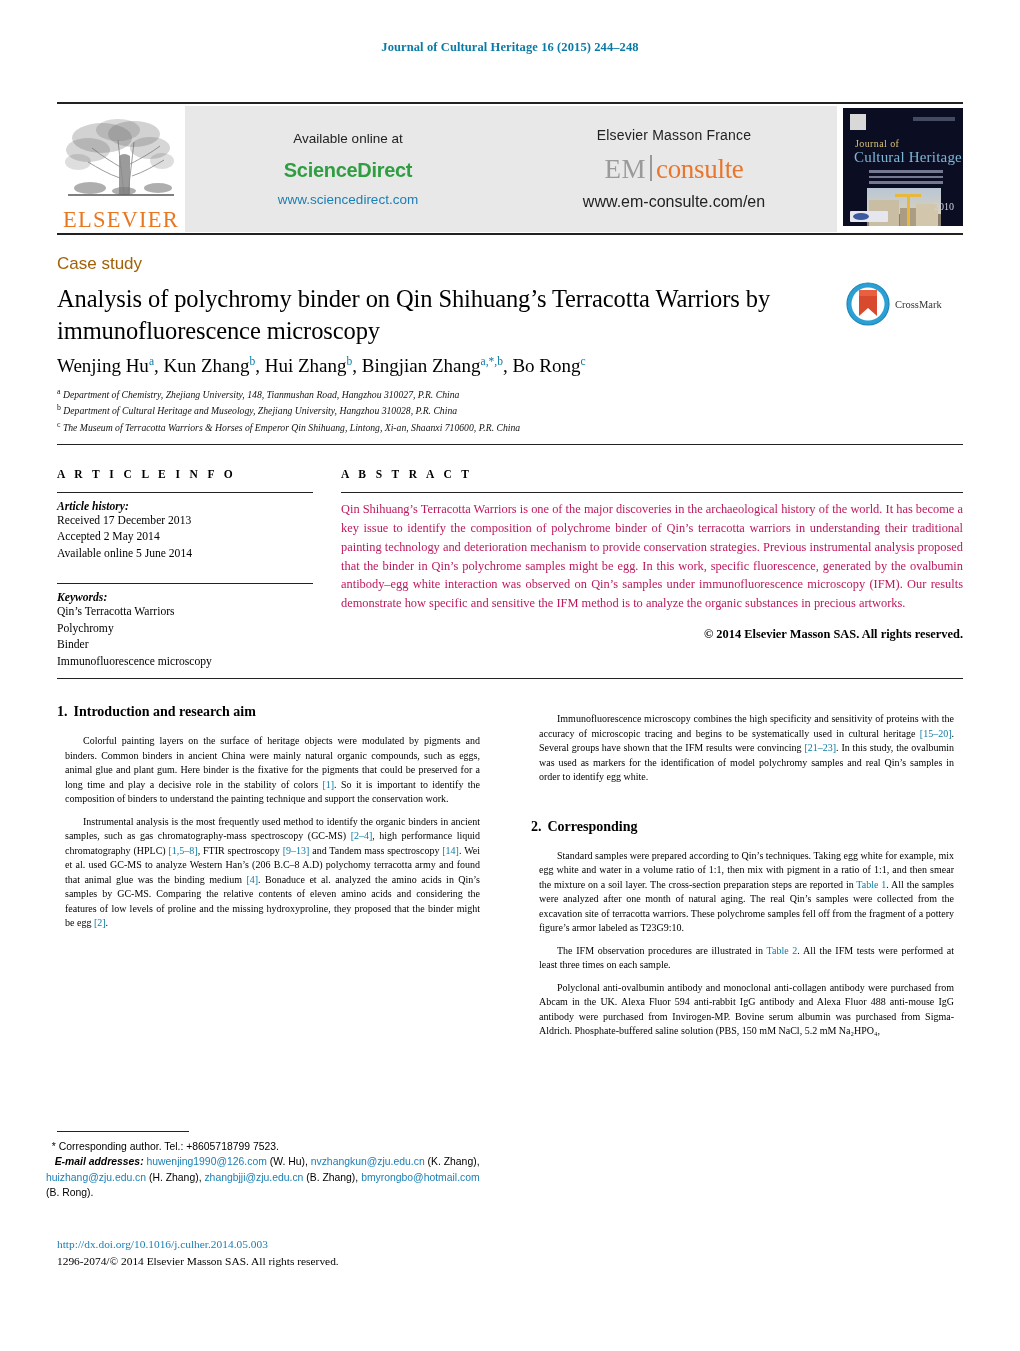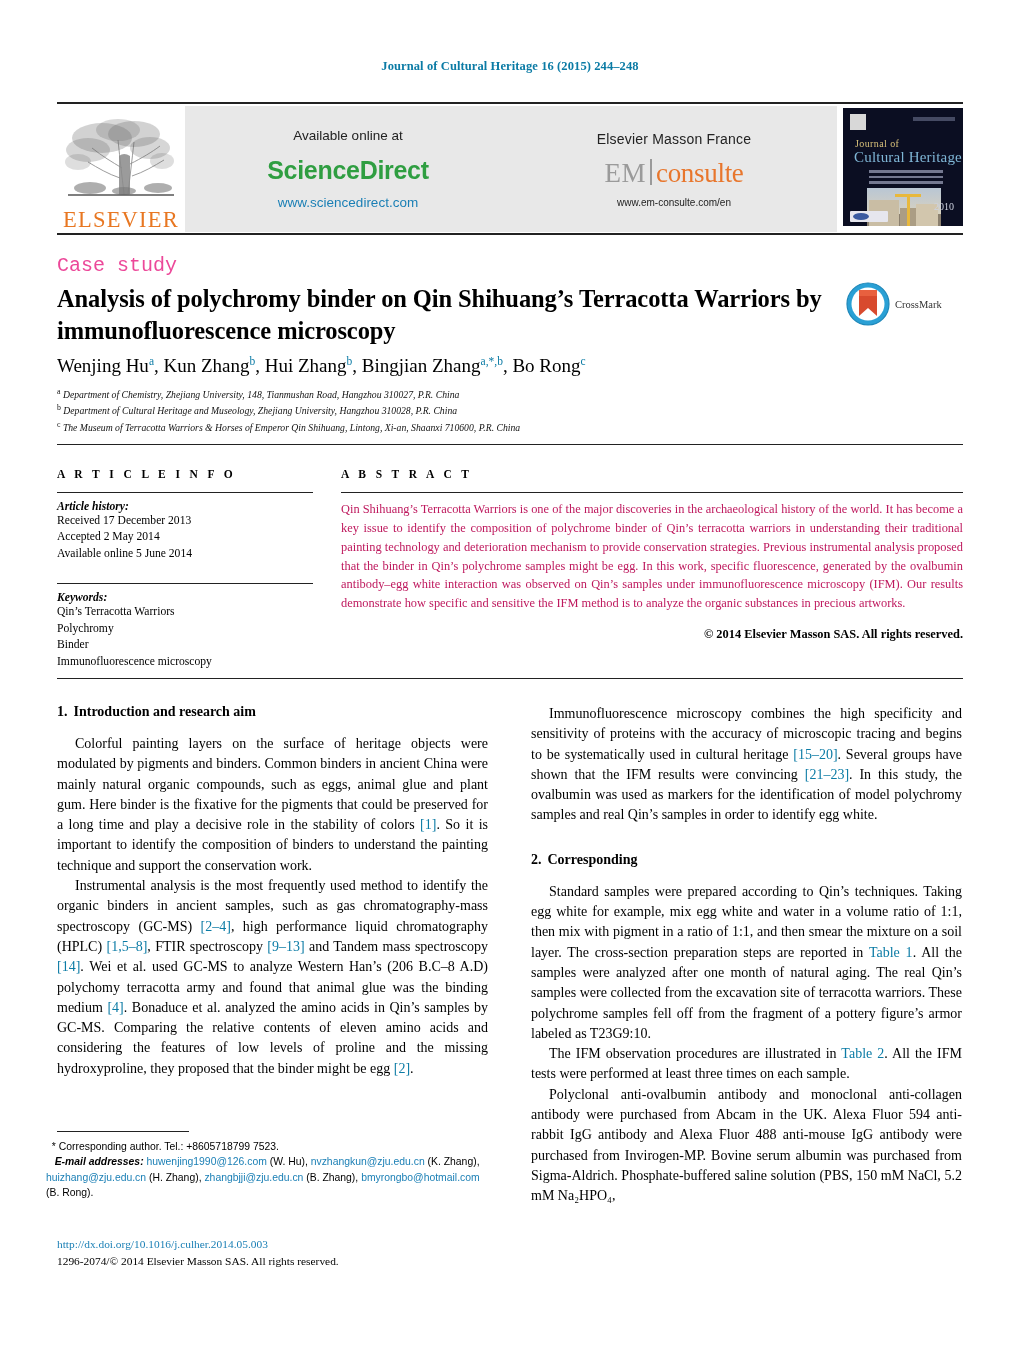--- a/index.html
+++ b/index.html
@@ -15,21 +15,21 @@
   }
   .page { position: relative; width: 1020px; height: 1351px; padding: 0; }
 
   
   .journal-head {
     text-align: center;
     font-family: "Liberation Serif", serif;
     font-size: 12.5px;
     font-weight: bold;
     color: #0b7ba5;
-    padding-top: 59px;
+    padding-top: 40px;
     letter-spacing: 0.1px;
   }
 
   
   .hdr-rule-top {
     position: absolute;
     left: 57px; right: 57px; top: 102px;
     border-top: 2.2px solid #222;
   }
   .hdr-rule-bot {
@@ -67,28 +67,28 @@
     display: flex;
     align-items: stretch;
   }
   .panel-left, .panel-right {
     flex: 1;
     display: flex; flex-direction: column;
     align-items: center; justify-content: center;
     font-family: "Liberation Sans", sans-serif;
   }
   .avail-txt { font-size: 13.5px; color: #222; margin-bottom: 13px; }
-  .sd-name { font-size: 25px; font-weight: bold; color: #2f9e41; letter-spacing: -0.3px; text-align: center; }
+  .sd-name { font-size: 20px; font-weight: bold; color: #2f9e41; letter-spacing: -0.3px; text-align: center; }
   .sd-url { font-size: 13.5px; color: #1a7fb5; margin-top: 10px; }
   .emf-txt { font-size: 14px; color: #222; margin-bottom: 9px; letter-spacing: 0.2px; }
   .em-logo { font-family: "Liberation Serif", serif; font-size: 27px; line-height: 1; display: flex; align-items: baseline; }
   .em-grey { color: #9a9a9a; letter-spacing: 0.5px; }
   .em-bar { display:inline-block; width:2px; height:26px; background:#9a9a9a; margin:0 4px; position:relative; top:3px;}
   .em-orange { color: #E8762C; letter-spacing: -0.3px; }
-  .emc-url { font-family: "Liberation Sans", sans-serif; font-size: 10px; color: #222; margin-top: 10px; }
+  .emc-url { font-family: "Liberation Sans", sans-serif; font-size: 16px; color: #222; margin-top: 10px; }
 
   .cover-thumb {
     width: 120px; height: 118px;
     flex: none;
     margin-left: 6px;
     margin-top: 2px;
     background: #0b0e22;
     position: relative;
     overflow: hidden;
   }
@@ -106,28 +106,28 @@
   .cv-b3 { position:absolute; right:3px; top:16px; width:22px; height:40px; background:#d2c6ad; }
   .cv-crane { position:absolute; left:40px; top:6px; width:3px; height:34px; background:#e8b83c; }
   .cv-crane2 { position:absolute; left:28px; top:6px; width:26px; height:3px; background:#e8b83c; }
   .cv-year { position:absolute; right:9px; bottom:14px; font-family:"Liberation Serif",serif; font-size:10px; color:#cfd3e0;}
   .cv-bar { position:absolute; left:7px; bottom:4px; width:38px; height:11px; background:#e6e6ee; border-radius:1px;}
   .cv-barinner { position:absolute; left:3px; top:2px; width:16px; height:7px; background:#3b5aa0; border-radius:50%;}
 
   
   .case-study {
     position: absolute; left: 57px; top: 254px;
-    font-family: Liberation Mono, monospace;
-    font-size: 20px; color: #ec4899;
+    font-family: Liberation Sans, sans-serif;
+    font-size: 17px; color: #a16207;
   }
   .art-title {
     position: absolute; left: 57px; top: 283px;
     width: 770px;
     font-family: "Liberation Serif", serif;
-    font-size: 24.5px; font-weight: bold;
+    font-size: 24.5px; font-weight: normal;
     line-height: 1.3;
     color: #000;
     letter-spacing: -0.1px;
   }
   .crossmark {
     position: absolute; left: 845px; top: 276px;
     width: 120px; height: 56px;
     display: flex; align-items: center;
   }
   .cm-label {
@@ -204,25 +204,25 @@
   }
   .col { width: 431px; }
   .h2 {
     font-family: "Liberation Serif", serif;
     font-size: 14px; font-weight: bold;
     margin: 0 0 14px 0;
   }
   .h2 .num { margin-right: 6px; }
   .para {
     font-family: "Liberation Serif", serif;
-    font-size: 14px;
+    font-size: 10px;
     line-height: 1.45;
     text-align: justify;
     text-indent: 18px;
-    margin: 0;
+    margin: 8px;
   }
   .para + .para { margin-top: 0; }
   .ref { color: #0b7ba5; }
   .spacer-sec { height: 26px; }
 
   
   .foot-rule {
     position: absolute; left: 57px; top: 1131px; width: 132px;
     border-top: 1.2px solid #222;
   }

